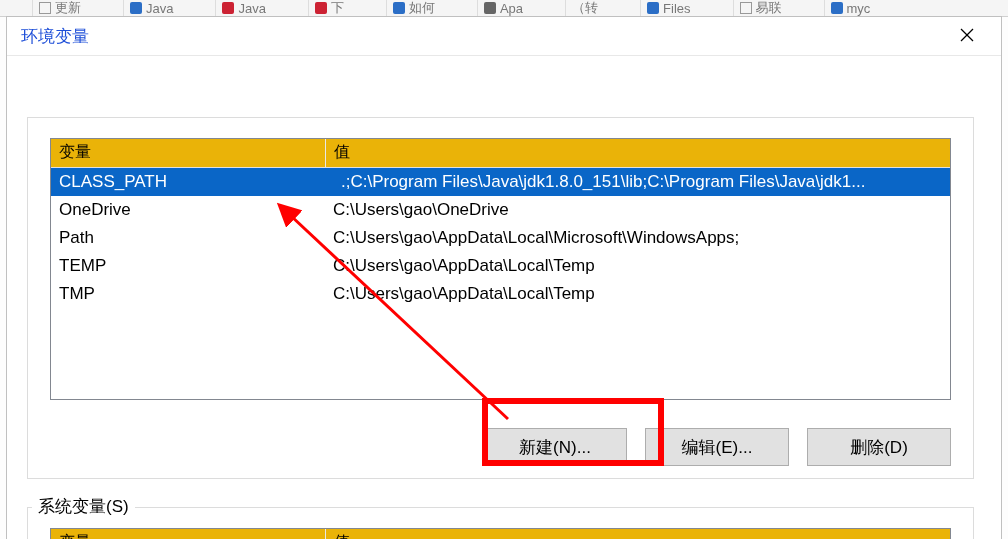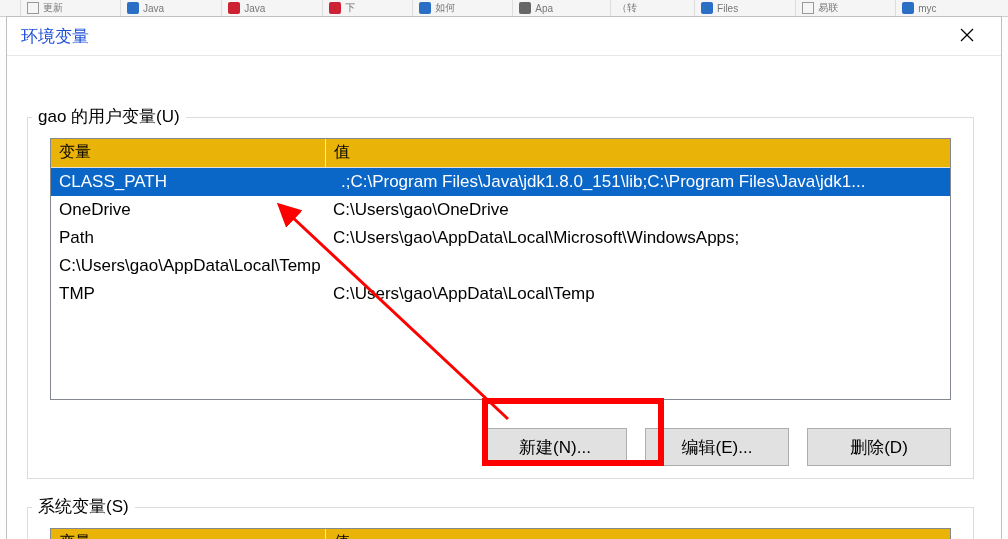--- a/index.html
+++ b/index.html
@@ -19,25 +19,25 @@
   }
   
   .tabs-row {
     position: absolute;
     left: 0; top: 0; right: 0;
     height: 16px;
     background: #f5f5f5;
     border-bottom: 1px solid #d0d0d0;
     display: flex;
     align-items: flex-end;
-    font-size: 10px;
+    font-size: 13px;
     color: #777;
     overflow: hidden;
-    padding-left: 20px;
-    gap: 51px;
+    padding-left: 32px;
+    gap: 36px;
     white-space: nowrap;
   }
   .tabs-row .tab {
     display: flex;
     align-items: center;
     gap: 4px;
     border-left: 1px solid #ddd;
     padding: 0 6px;
     height: 16px;
   }
@@ -250,41 +250,41 @@
       <span>环境变量</span>
       <span class="close-btn">
         <svg width="14" height="14" viewBox="0 0 14 14">
           <line x1="1" y1="1" x2="13" y2="13" stroke="#000" stroke-width="1.2"></line>
           <line x1="13" y1="1" x2="1" y2="13" stroke="#000" stroke-width="1.2"></line>
         </svg>
       </span>
     </div>
 
     <div class="groupbox group-user">
-      <span class="legend">gao 的用户变量(U)</span>
 
       <div class="listview">
         <div class="lv-header">
           <div class="col col-var">变量</div>
           <div class="col col-val">值</div>
         </div>
         <div class="lv-body">
           <div class="lv-row selected">
             <div class="cell col-var">CLASS_PATH</div>
             <div class="cell col-val">.;C:\Program Files\Java\jdk1.8.0_151\lib;C:\Program Files\Java\jdk1...</div>
           </div>
           <div class="lv-row">
             <div class="cell col-var">OneDrive</div>
             <div class="cell col-val">C:\Users\gao\OneDrive</div>
           </div>
           <div class="lv-row">
             <div class="cell col-var">Path</div>
             <div class="cell col-val">C:\Users\gao\AppData\Local\Microsoft\WindowsApps;</div>
           </div>
           <div class="lv-row">
+            <div class="cell col-var">TEMP</div>
             <div class="cell col-val">C:\Users\gao\AppData\Local\Temp</div>
           </div>
           <div class="lv-row">
             <div class="cell col-var">TMP</div>
             <div class="cell col-val">C:\Users\gao\AppData\Local\Temp</div>
           </div>
         </div>
       </div>
 
       <div class="button-row">

